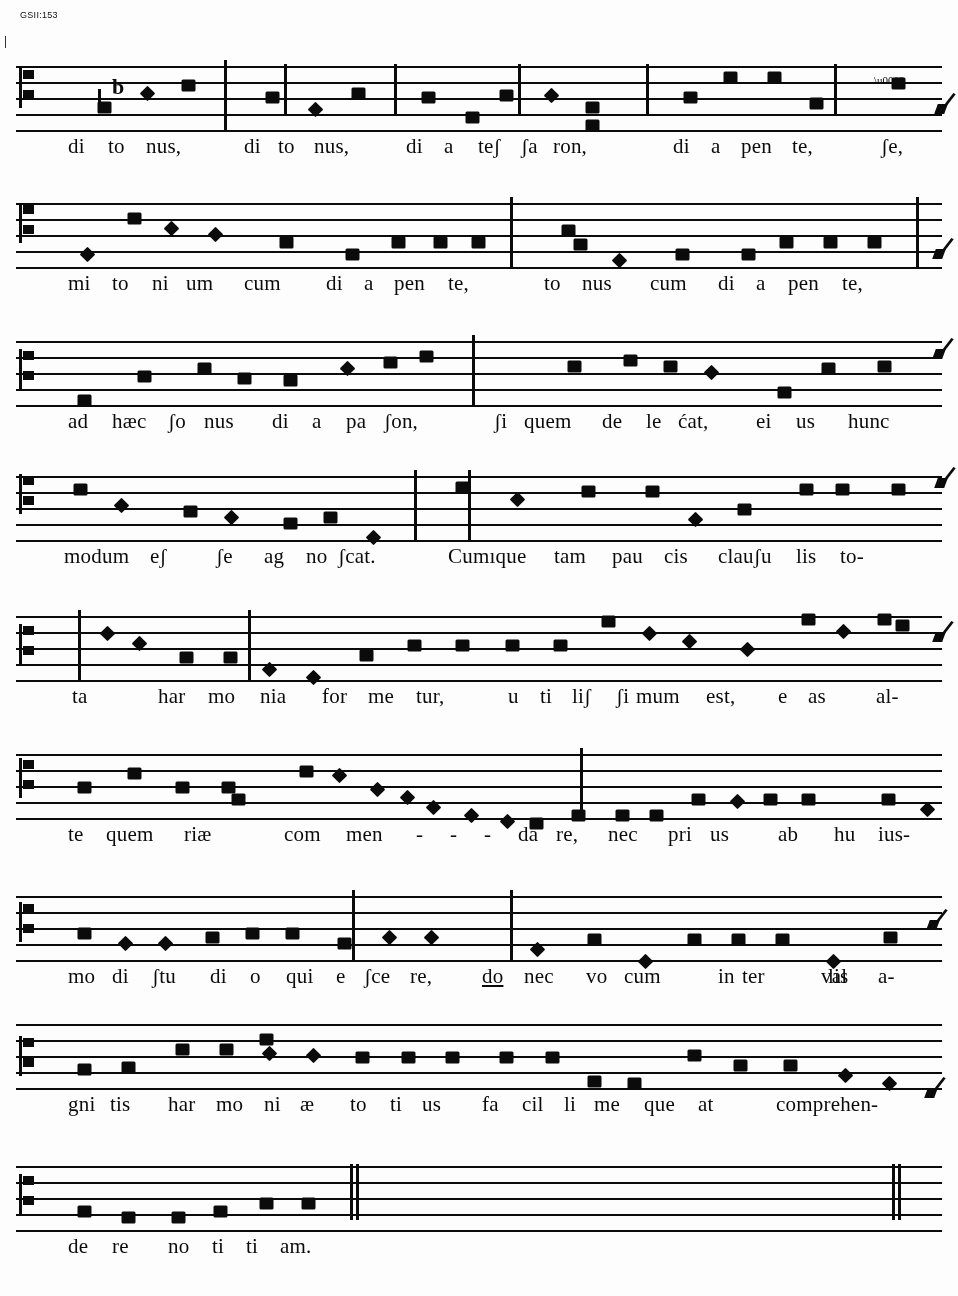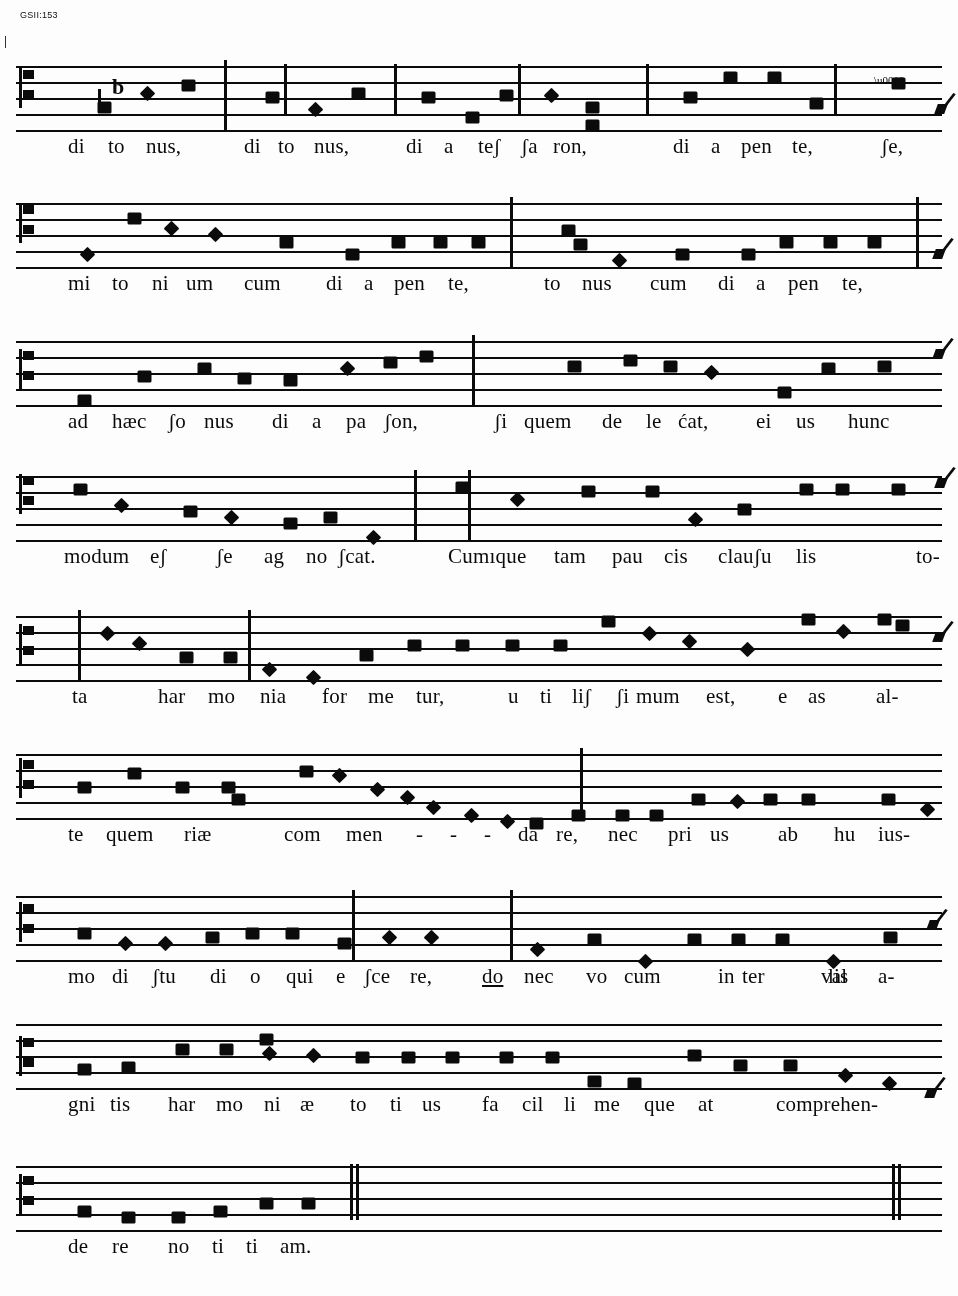--- a/index.html
+++ b/index.html
@@ -413,21 +413,21 @@
       <span class="syl" style="left:192px;margin-left:8px;">ʃe</span>
       <span class="syl" style="left:248px;">ag</span>
       <span class="syl" style="left:290px;">no</span>
       <span class="syl" style="left:322px;">ʃcat.</span>
       <span class="syl" style="left:432px;">Cumıque</span>
       <span class="syl" style="left:538px;">tam</span>
       <span class="syl" style="left:596px;">pau</span>
       <span class="syl" style="left:648px;">cis</span>
       <span class="syl" style="left:702px;">clauʃu</span>
       <span class="syl" style="left:780px;">lis</span>
-      <span class="syl" style="left:900px;">to-</span>
+      <span class="syl" style="left:824px;">to-</span>
     </div>
   </div>
 
   <div class="system" style="top:610px;">
     <div class="stave">
       <div class="line l0"></div>
       <div class="line l1"></div>
       <div class="line l2"></div>
       <div class="line l3"></div>
       <div class="line l4"></div>

